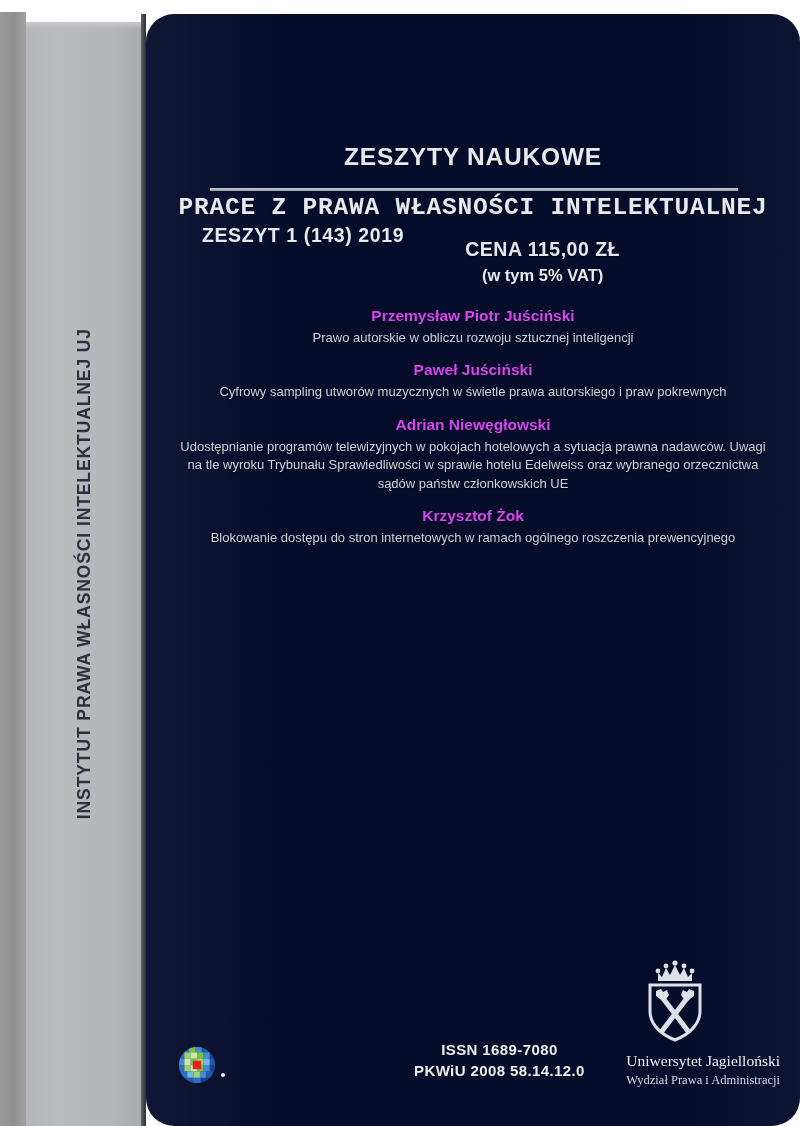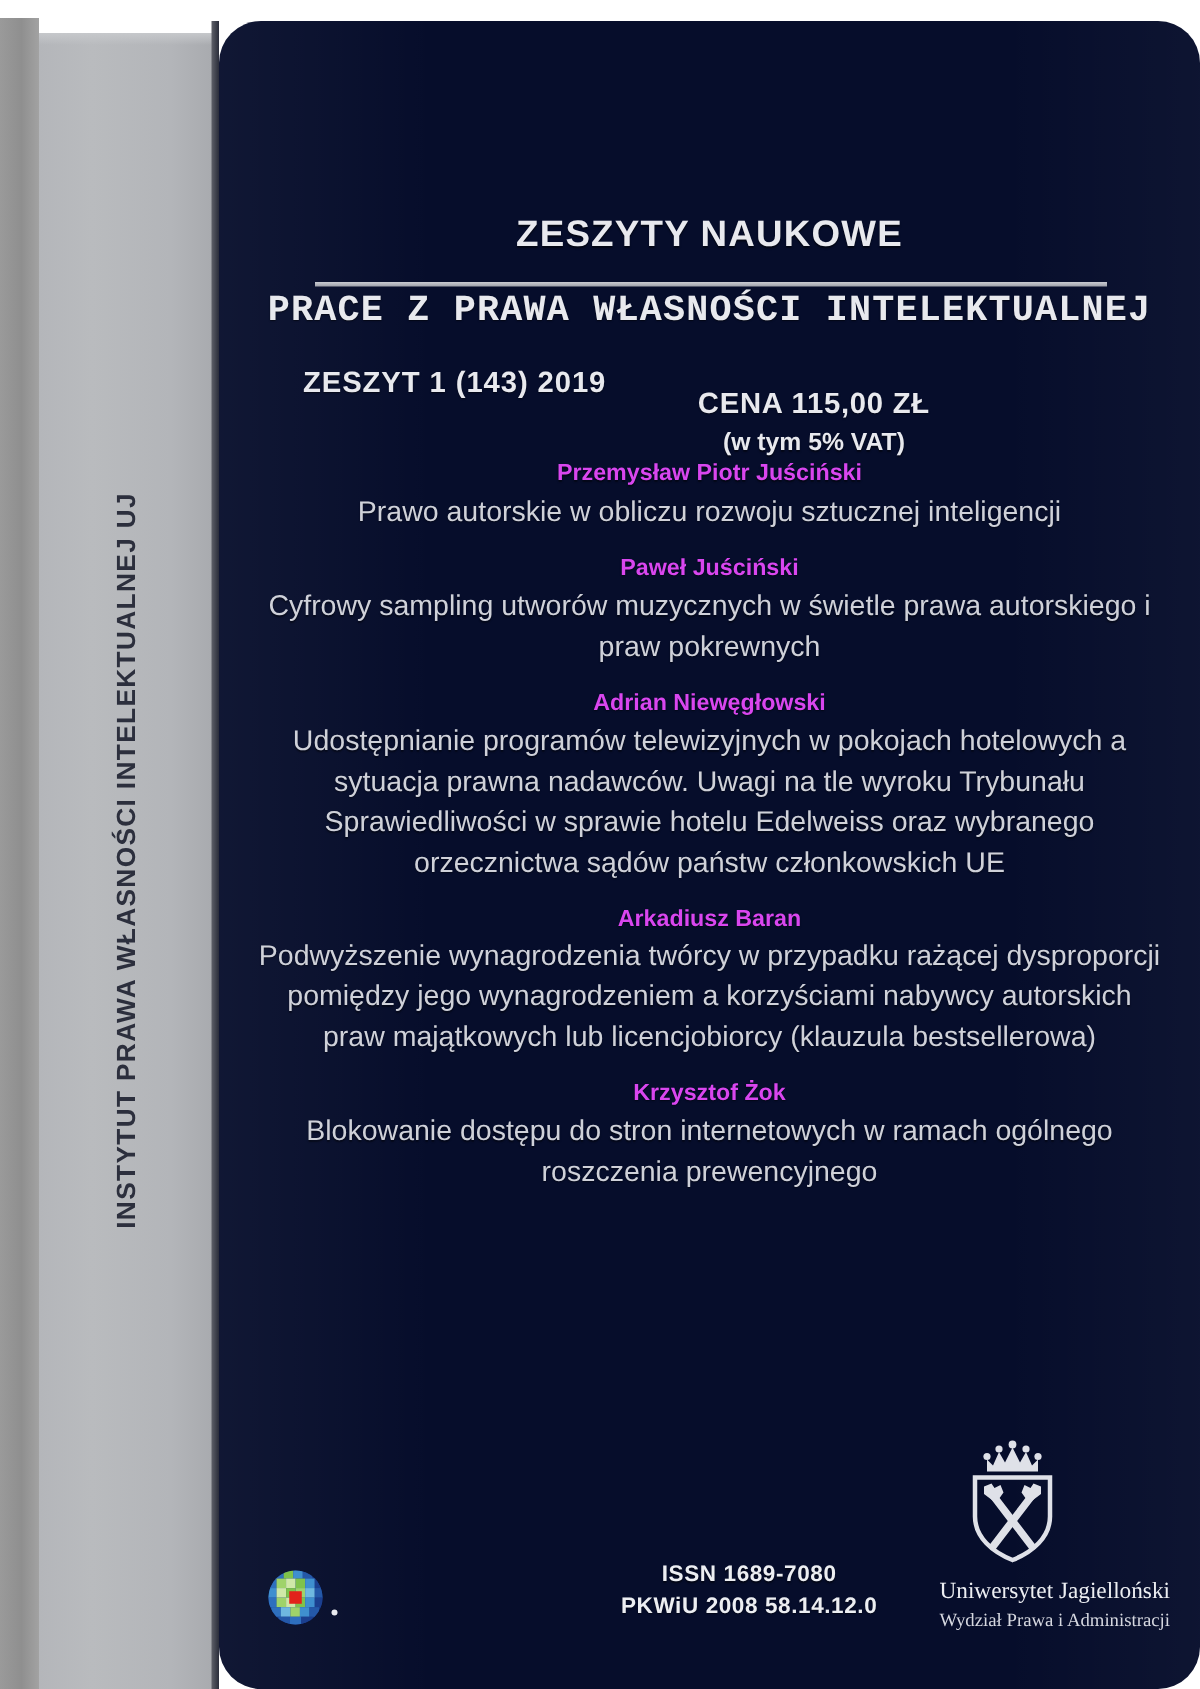--- a/index.html
+++ b/index.html
@@ -124,21 +124,20 @@
     height: 3px;
     background: linear-gradient(to bottom, #c9cbd2, #9ea0a9);
   }
 
   .meta-row {
     position: absolute;
     left: 0;
     top: 200px;
     width: 530px;
     height: 70px;
-    margin-top: 20px;
   }
   .issue {
     position: absolute;
     left: 56px;
     top: 10px;
     font-size: 19.5px;
     font-weight: bold;
     letter-spacing: 0.6px;
     color: #e8e9ee;
     text-shadow: 0 1px 1px rgba(0,0,0,0.5);
@@ -179,21 +178,21 @@
   .entry:last-child { margin-bottom: 0; }
   .author {
     font-size: 15.5px;
     font-weight: bold;
     color: #d946ef;
     line-height: 1.35;
     margin-bottom: 2px;
     text-shadow: 0 1px 1px rgba(0,0,0,0.5);
   }
   .paper-title {
-    font-size: 19px;
+    font-size: 13px;
     line-height: 1.42;
     color: #cfd1d9;
     text-shadow: 0 1px 1px rgba(0,0,0,0.45);
   }
 
   
   .footer {
     position: absolute;
     left: 0;
     bottom: 0;
@@ -311,24 +310,20 @@
         <div class="author">Przemysław Piotr Juściński</div>
         <div class="paper-title">Prawo autorskie w obliczu rozwoju sztucznej inteligencji</div>
       </div>
       <div class="entry">
         <div class="author">Paweł Juściński</div>
         <div class="paper-title">Cyfrowy sampling utworów muzycznych w świetle prawa autorskiego i praw pokrewnych</div>
       </div>
       <div class="entry">
         <div class="author">Adrian Niewęgłowski</div>
         <div class="paper-title">Udostępnianie programów telewizyjnych w pokojach hotelowych a sytuacja prawna nadawców. Uwagi na tle wyroku Trybunału Sprawiedliwości w sprawie hotelu Edelweiss oraz wybranego orzecznictwa sądów państw członkowskich UE</div>
-      </div>
-      <div class="entry">
-        <div class="author">Arkadiusz Baran</div>
-        <div class="paper-title">Podwyższenie wynagrodzenia twórcy w przypadku rażącej dysproporcji pomiędzy jego wynagrodzeniem a korzyściami nabywcy autorskich praw majątkowych lub licencjobiorcy (klauzula bestsellerowa)</div>
       </div>
       <div class="entry">
         <div class="author">Krzysztof Żok</div>
         <div class="paper-title">Blokowanie dostępu do stron internetowych w ramach ogólnego roszczenia prewencyjnego</div>
       </div>
     </div>
 
     <div class="footer">
 
       <div class="wk-logo">

